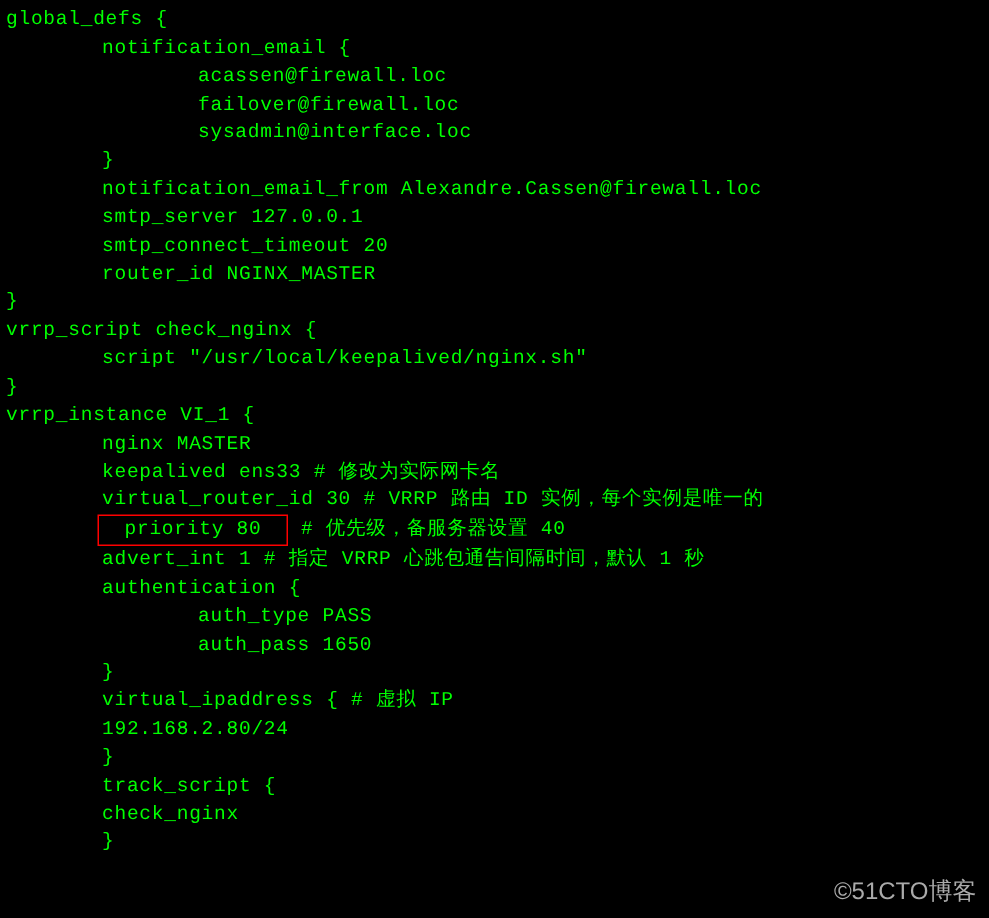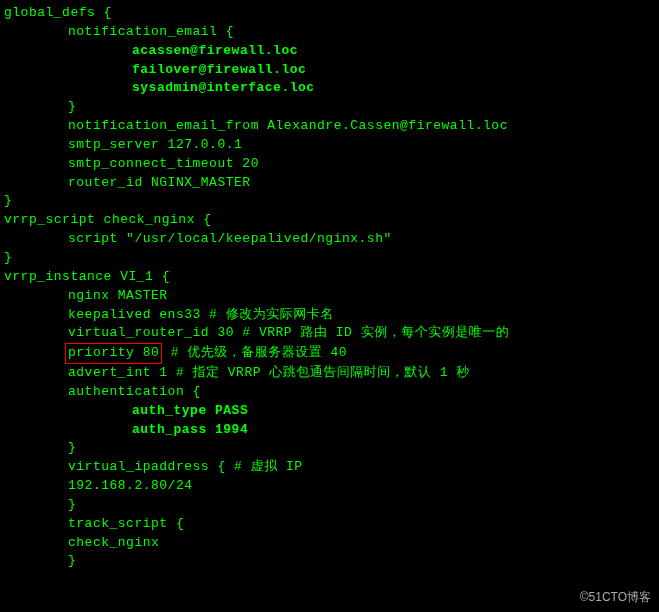--- a/index.html
+++ b/index.html
@@ -11,33 +11,33 @@
     line-height: 1.45;
     width: 659px;
     height: 612px;
     overflow: hidden;
     position: relative;
     padding: 4px 4px;
     letter-spacing: 0.5px;
   }
   .line { white-space: pre; }
   .i1 { padding-left: 64px; }
-  .i2 { padding-left: 128px; font-weight: bold; }
+  .i2 { padding-left: 128px; }
   .highlight-box {
     border: 1px solid #ff0000;
     display: inline-block;
-    padding: 0 2px;
+    padding: 0 17px;
     margin-left: -3px;
   }
   .watermark {
     position: absolute;
     bottom: 6px;
     right: 8px;
     color: #aaa;
-    font-size: 12px;
+    font-size: 16px;
     font-family: Arial, sans-serif;
     letter-spacing: 0;
   }
 </style>
 </head>
 <body>
 
 <div class="line">global_defs {</div>
 <div class="line i1">notification_email {</div>
 <div class="line i2">acassen@firewall.loc</div>
@@ -53,21 +53,21 @@
 <div class="line i1">script "/usr/local/keepalived/nginx.sh"</div>
 <div class="line">}</div>
 <div class="line">vrrp_instance VI_1 {</div>
 <div class="line i1">nginx MASTER</div>
 <div class="line i1">keepalived ens33 # 修改为实际网卡名</div>
 <div class="line i1">virtual_router_id 30 # VRRP 路由 ID 实例，每个实例是唯一的</div>
 <div class="line i1"><span class="highlight-box">priority 80</span><span> # 优先级，备服务器设置 40</span></div>
 <div class="line i1">advert_int 1 # 指定 VRRP 心跳包通告间隔时间，默认 1 秒</div>
 <div class="line i1">authentication {</div>
 <div class="line i2">auth_type PASS</div>
-<div class="line i2">auth_pass 1994</div>
+<div class="line i2">auth_pass 1650</div>
 <div class="line i1">}</div>
 <div class="line i1"></div>
 <div class="line i1">virtual_ipaddress { # 虚拟 IP</div>
 <div class="line i1">192.168.2.80/24</div>
 <div class="line i1">}</div>
 <div class="line i1">track_script {</div>
 <div class="line i1">check_nginx</div>
 <div class="line i1">}</div>
 
 <div class="watermark">©51CTO博客</div>

